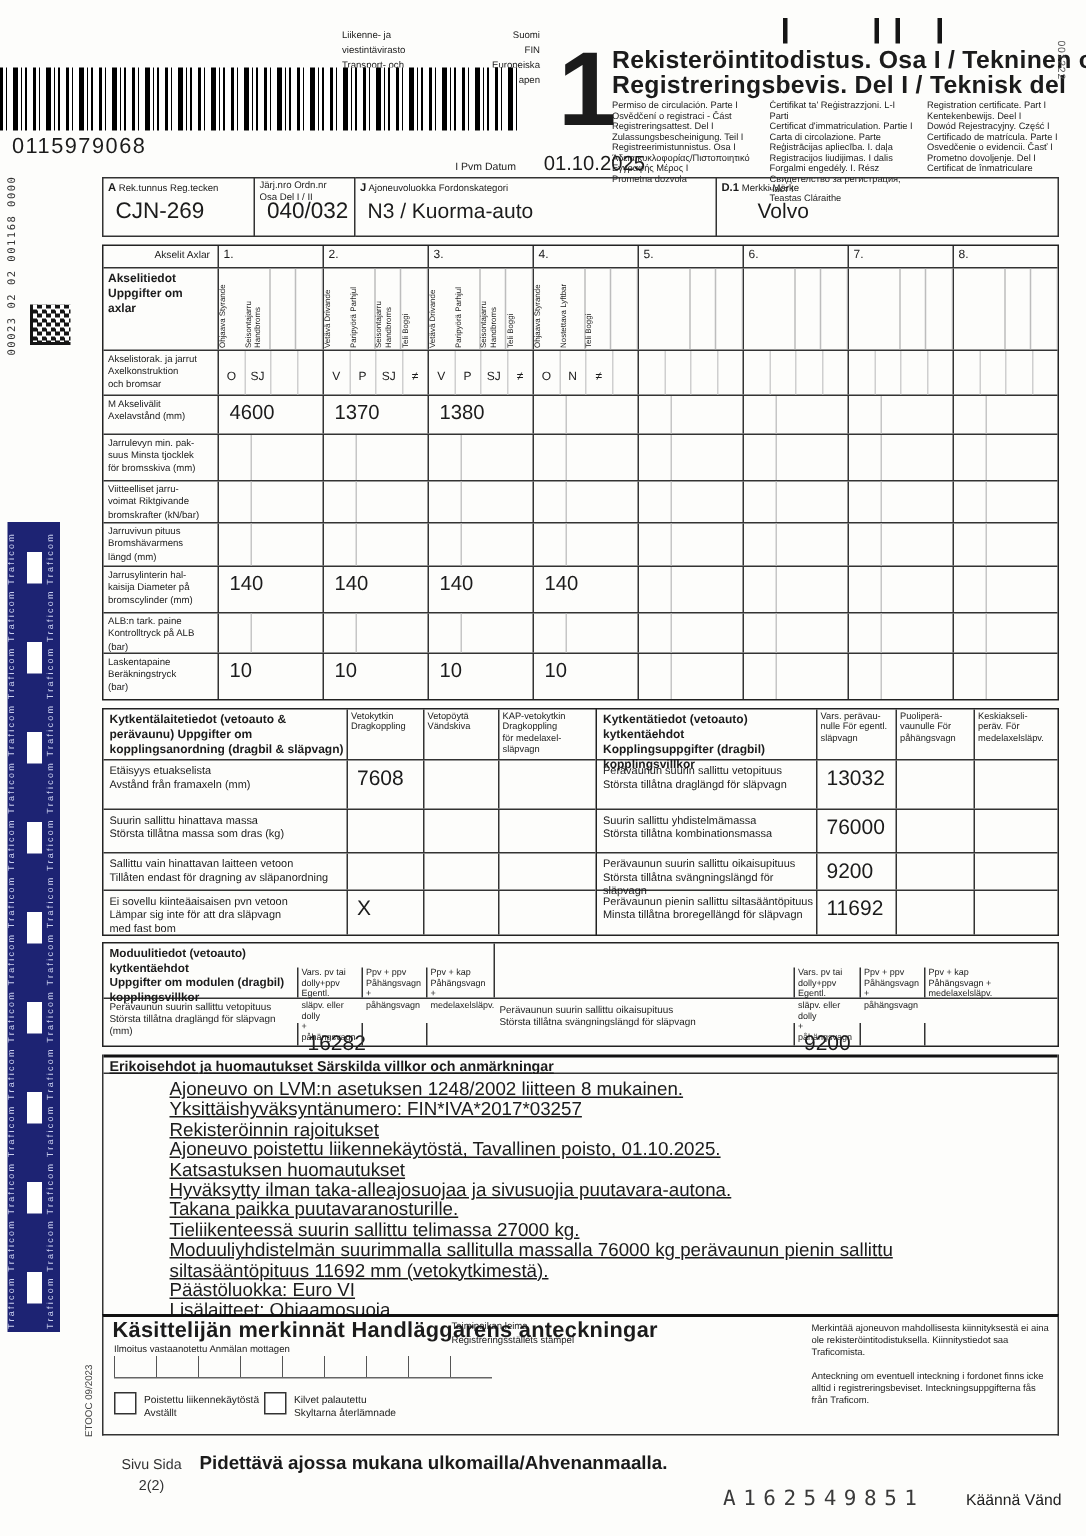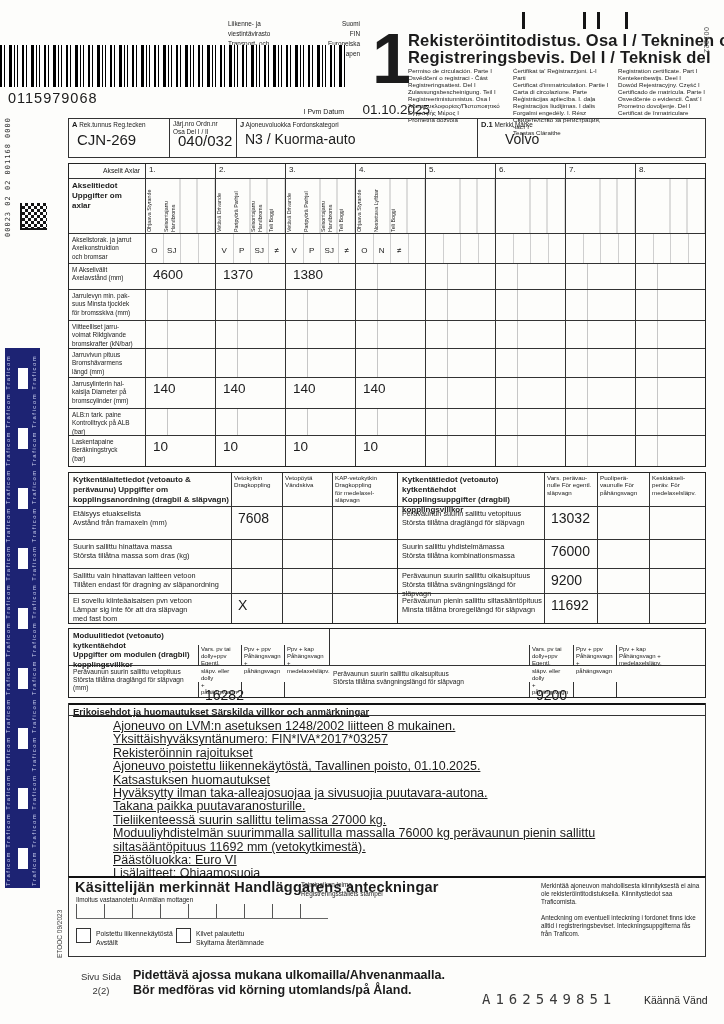--- a/index.html
+++ b/index.html
@@ -646,18 +646,17 @@
     <div class="cb-label" style="left:127px;top:51px">Kilvet palautettu
 Skyltarna återlämnade</div>
   </div>
 
   <div class="f-page">
     <div>Sivu Sida</div>
     <div>2(2)</div>
   </div>
   <div class="f-carry">
     <div>Pidettävä ajossa mukana ulkomailla/Ahvenanmaalla.</div>
-    <div>Bör medföras vid körning utomlands/på Åland.</div>
   </div>
   <div class="f-serial">A162549851</div>
   <div class="f-turn">Käännä Vänd</div>
 
 </div>
 
 </body></html>

